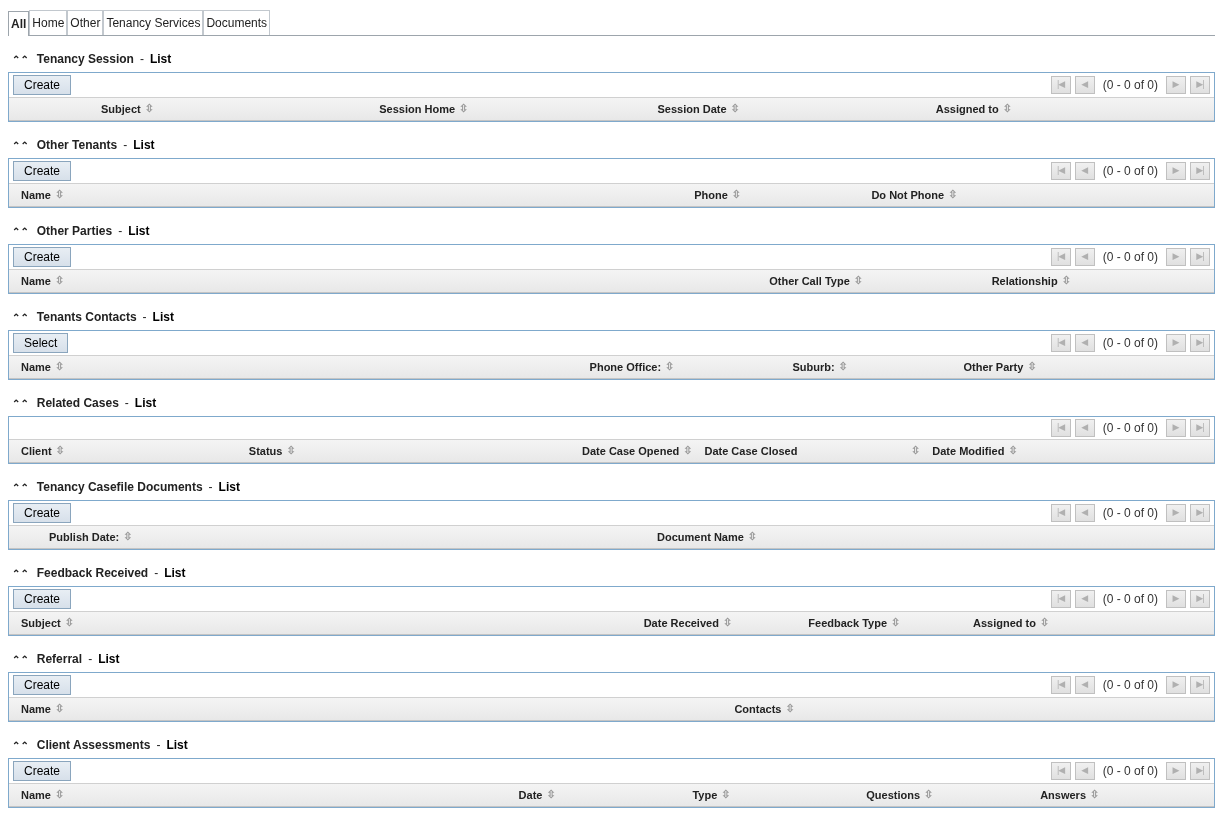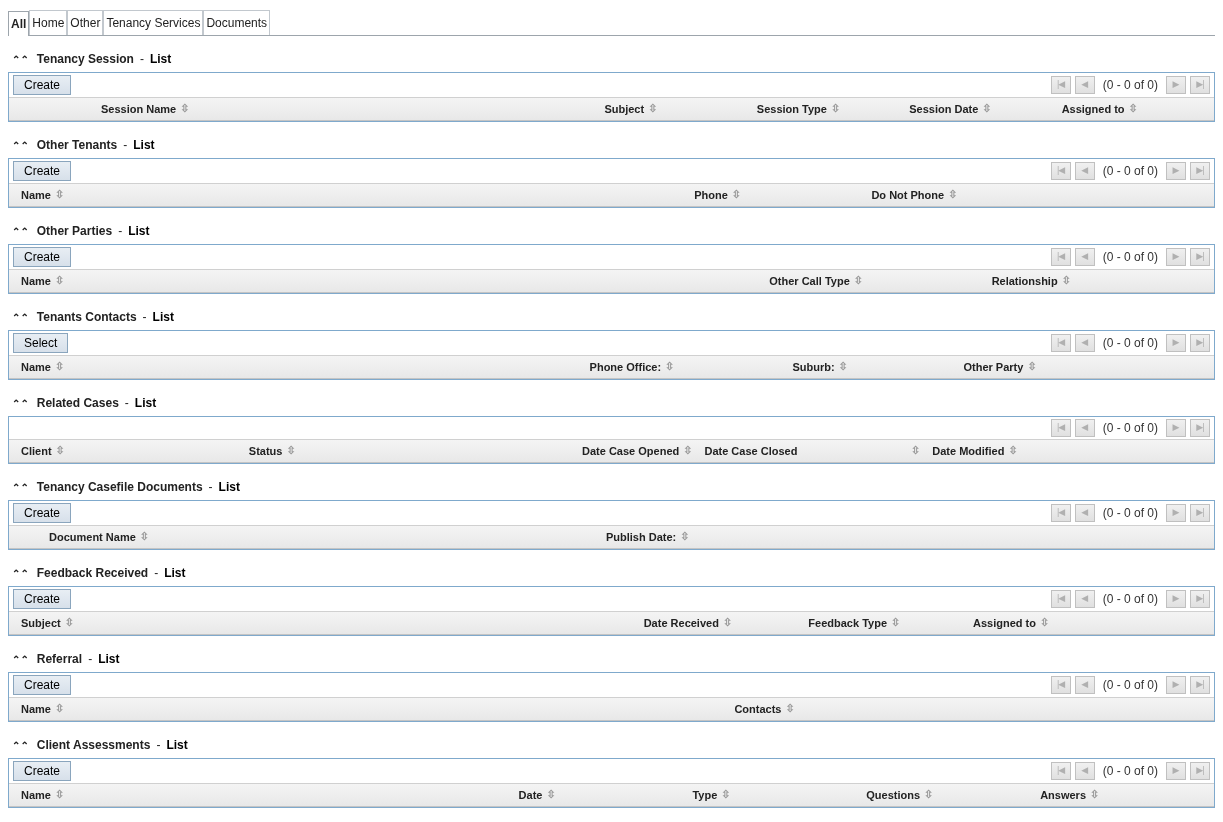--- a/index.html
+++ b/index.html
@@ -142,30 +142,26 @@
       <div class="pager">
         <div class="pager-btn bar">|◀</div>
         <div class="pager-btn">◀</div>
         <span class="pager-txt">(0 - 0 of 0)</span>
         <div class="pager-btn">▶</div>
         <div class="pager-btn bar">▶|</div>
       </div>
     </div>
     <div class="colhead-row">
       <div class="col" style="flex:0 0 80px"></div>
-      <div class="col" style="flex:3.5">
-          <span>Session Name</span>
-          <span class="sort"></span>
-        </div>
       <div class="col" style="flex:1">
           <span>Subject</span>
           <span class="sort"></span>
         </div>
       <div class="col" style="flex:1">
-          <span>Session Type</span>
+          <span>Session Home</span>
           <span class="sort"></span>
         </div>
       <div class="col" style="flex:1">
           <span>Session Date</span>
           <span class="sort"></span>
         </div>
       <div class="col" style="flex:1">
           <span>Assigned to</span>
           <span class="sort"></span>
         </div>
@@ -338,28 +334,28 @@
       <div class="pager">
         <div class="pager-btn bar">|◀</div>
         <div class="pager-btn">◀</div>
         <span class="pager-txt">(0 - 0 of 0)</span>
         <div class="pager-btn">▶</div>
         <div class="pager-btn bar">▶|</div>
       </div>
     </div>
     <div class="colhead-row">
       <div class="col" style="flex:0 0 28px"></div>
+      <div class="col" style="flex:3.5">
+          <span>Publish Date:</span>
+          <span class="sort"></span>
+        </div>
       <div class="col" style="flex:3.2">
           <span>Document Name</span>
           <span class="sort"></span>
         </div>
-      <div class="col" style="flex:3.5">
-          <span>Publish Date:</span>
-          <span class="sort"></span>
-        </div>
     </div>
   </div>
 </div>
 
 <div class="section">
   <div class="section-header">
     <span class="twisty">⌃⌃</span>
     <span>Feedback Received</span>
     <span class="dash">-</span>
     <span class="list-link">List</span>

